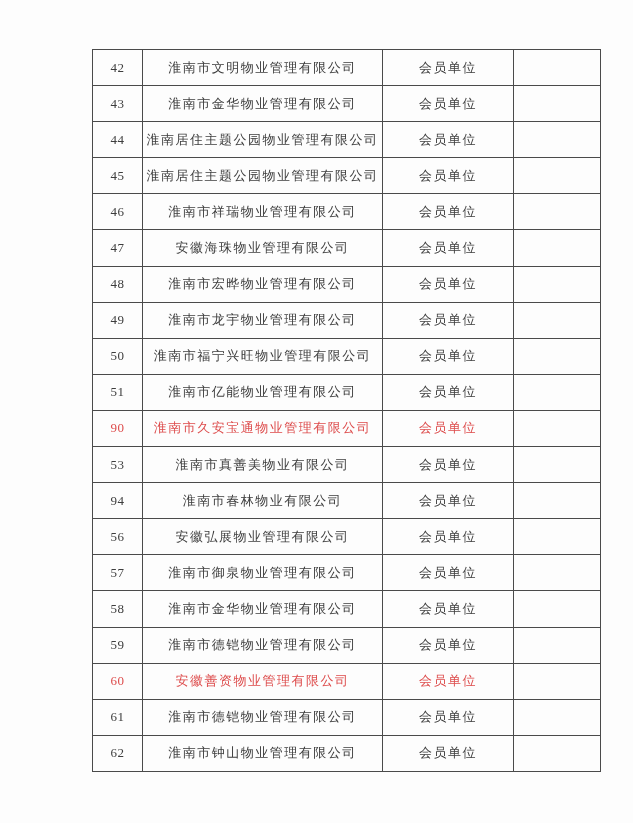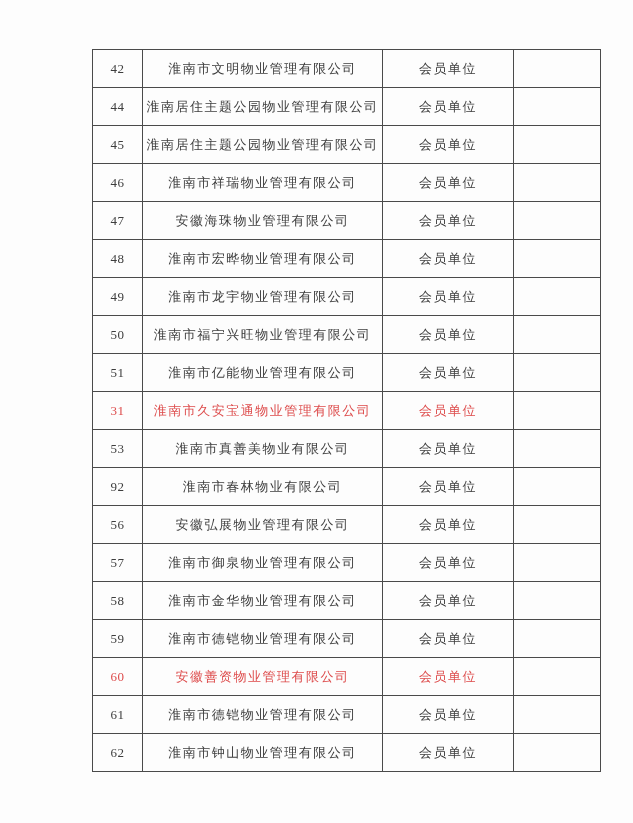--- a/index.html
+++ b/index.html
@@ -43,20 +43,26 @@
 <div class="page">
   <table class="member-table">
     <tbody>
         <tr>
           <td class="col-no">42</td>
           <td class="col-company">淮南市文明物业管理有限公司</td>
           <td class="col-member">会员单位</td>
           <td class="col-blank"></td>
         </tr>
         <tr>
+          <td class="col-no">43</td>
+          <td class="col-company">淮南市金华物业管理有限公司</td>
+          <td class="col-member">会员单位</td>
+          <td class="col-blank"></td>
+        </tr>
+        <tr>
           <td class="col-no">44</td>
           <td class="col-company">淮南居住主题公园物业管理有限公司</td>
           <td class="col-member">会员单位</td>
           <td class="col-blank"></td>
         </tr>
         <tr>
           <td class="col-no">45</td>
           <td class="col-company">淮南居住主题公园物业管理有限公司</td>
           <td class="col-member">会员单位</td>
           <td class="col-blank"></td>
@@ -91,33 +97,33 @@
           <td class="col-member">会员单位</td>
           <td class="col-blank"></td>
         </tr>
         <tr>
           <td class="col-no">51</td>
           <td class="col-company">淮南市亿能物业管理有限公司</td>
           <td class="col-member">会员单位</td>
           <td class="col-blank"></td>
         </tr>
         <tr class="highlight">
-          <td class="col-no">31</td>
+          <td class="col-no">90</td>
           <td class="col-company">淮南市久安宝通物业管理有限公司</td>
           <td class="col-member">会员单位</td>
           <td class="col-blank"></td>
         </tr>
         <tr>
           <td class="col-no">53</td>
           <td class="col-company">淮南市真善美物业有限公司</td>
           <td class="col-member">会员单位</td>
           <td class="col-blank"></td>
         </tr>
         <tr>
-          <td class="col-no">92</td>
+          <td class="col-no">94</td>
           <td class="col-company">淮南市春林物业有限公司</td>
           <td class="col-member">会员单位</td>
           <td class="col-blank"></td>
         </tr>
         <tr>
           <td class="col-no">56</td>
           <td class="col-company">安徽弘展物业管理有限公司</td>
           <td class="col-member">会员单位</td>
           <td class="col-blank"></td>
         </tr>

